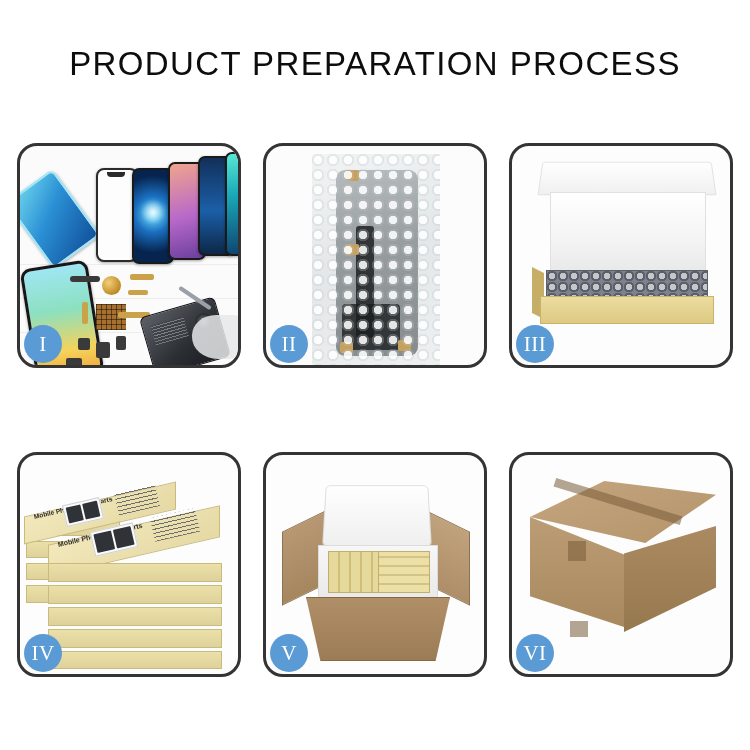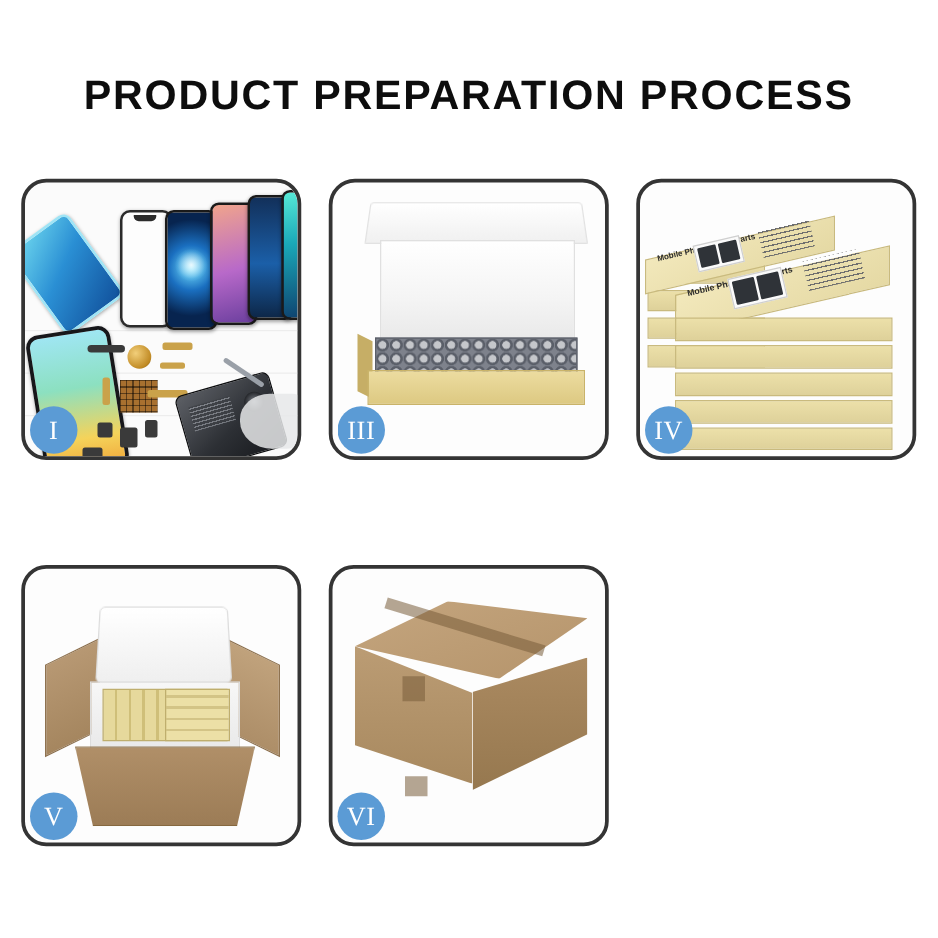--- a/index.html
+++ b/index.html
@@ -16,24 +16,24 @@
   }
 
   .header {
     position: absolute;
     top: 0;
     left: 0;
     width: 750px;
     text-align: center;
   }
   .title {
-    margin: 16px;
+    margin: 4px;
     padding-top: 42px;
     font-size: 33px;
-    font-weight: 700;
+    font-weight: 400;
     letter-spacing: 1.4px;
     color: #0d0d0d;
     line-height: 1.1;
     font-family: "Liberation Sans", sans-serif;
   }
   .subtitle {
     margin: 0;
     padding-top: 11px;
     font-size: 15.2px;
     font-weight: 400;
@@ -268,21 +268,21 @@
   .bw-bubbles {
     position: absolute;
     inset: 0;
     background-image:
       radial-gradient(circle at 6px 6px, rgba(255,255,255,.95) 0 4px, rgba(190,200,205,.30) 4.5px 6px, transparent 6.5px);
     background-size: 15px 15px;
     opacity: .92;
   }
 
   
-  .p3 { background: #fdfdfd; border-radius: 21px; }
+  .p3 { background: #fdfdfd; }
   .b3-lid {
     position: absolute;
     left: 28px; top: 14px;
     width: 172px; height: 34px;
     background: linear-gradient(180deg,#ffffff 0%,#f0f0f0 100%);
     border: 1px solid #e2e2e2;
     border-radius: 3px 3px 0 0;
     transform: perspective(240px) rotateX(22deg);
   }
   .b3-foam {
@@ -474,20 +474,35 @@
       <div class="flex-cable" style="left:108px;top:144px;width:20px;height:5px"></div>
       <div class="flex-cable" style="left:98px;top:166px;width:32px;height:6px"></div>
       <div class="flex-cable" style="left:62px;top:156px;width:6px;height:22px"></div>
       <div class="backplate"></div>
       <div class="tweezer"></div>
       <div class="hand"></div>
     </div>
     <div class="badge">I</div>
   </div>
 
+  <div class="panel p2">
+    <div class="panel-photo">
+      <div class="bw-bag">
+        <div class="bw-screen"></div>
+        <div class="bw-flex"></div>
+        <div class="bw-flex2"></div>
+        <div class="bw-tape" style="left:34px;top:16px"></div>
+        <div class="bw-tape" style="left:34px;top:90px"></div>
+        <div class="bw-tape" style="left:28px;top:188px"></div>
+        <div class="bw-tape" style="left:86px;top:186px"></div>
+        <div class="bw-bubbles"></div>
+      </div>
+    </div>
+    <div class="badge">II</div>
+  </div>
 
   <div class="panel p3">
     <div class="panel-photo">
       <div class="b3-lid"></div>
       <div class="b3-foam"></div>
       <div class="b3-sideL"></div>
       <div class="b3-inner"></div>
       <div class="b3-front"></div>
     </div>
     <div class="badge">III</div>

